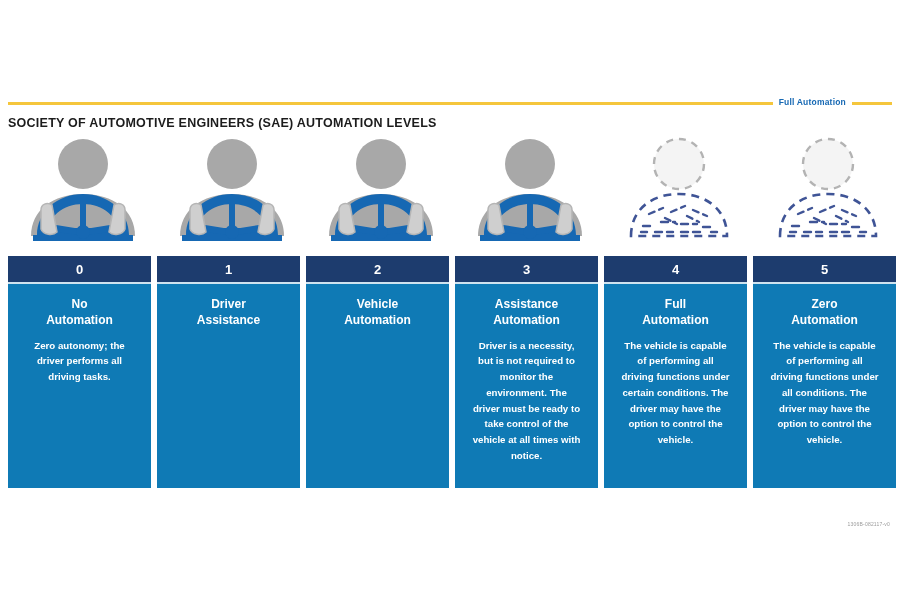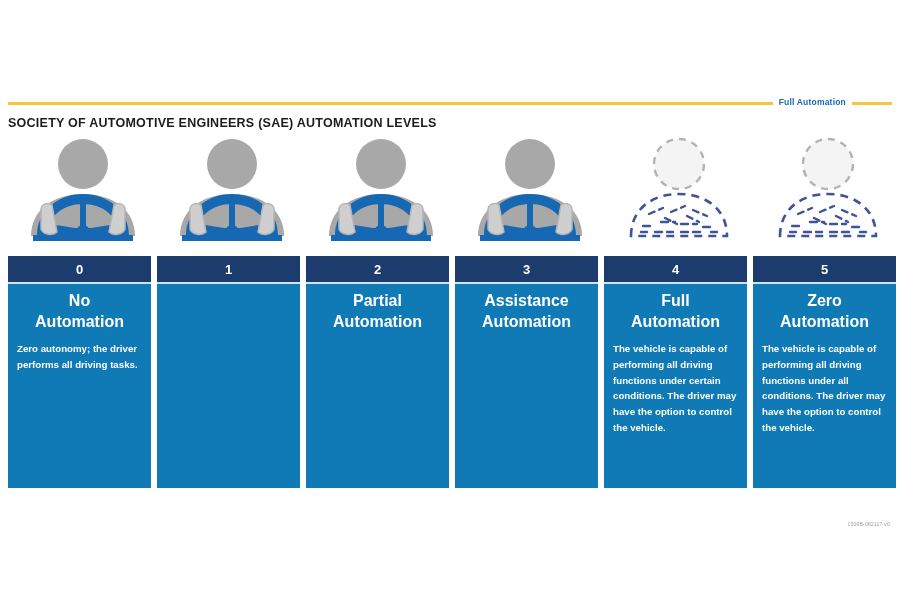--- a/index.html
+++ b/index.html
@@ -106,34 +106,35 @@
     color: #ffffff;
     font-size: 13px;
     font-weight: bold;
     display: flex;
     align-items: center;
     justify-content: center;
     line-height: 1;
     border-bottom: 2px solid #cfe3ef;
   }
   .card-title {
-    margin-top: 6px;
+    margin-top: 13px;
     padding: 0 8px;
     color: #ffffff;
-    font-size: 16px;
+    font-size: 12px;
     font-weight: bold;
     text-align: center;
     line-height: 1.32;
   }
   .card-body {
     margin-top: 9px;
-    padding: 0 9px;
+    padding: 0 17px;
     color: #ffffff;
     font-size: 9.7px;
     font-weight: bold;
+    text-align: center;
     line-height: 1.62;
   }
 
   
   .footer-code {
     position: absolute;
     right: 10px;
     top: 521px;
     font-size: 5px;
     color: #9b9b9b;
@@ -271,36 +272,41 @@
       <div class="card-header">0</div>
       <div class="card-title">
         <span>No</span><br>
         <span>Automation</span>
       </div>
       <div class="card-body">Zero autonomy; the driver performs all driving tasks.</div>
     </div>
 
     <div class="card" style="left:149px;">
       <div class="card-header">1</div>
+      <div class="card-title">
+        <span>Driver</span><br>
+        <span>Assistance</span>
+      </div>
     </div>
 
     <div class="card" style="left:298px;">
       <div class="card-header">2</div>
       <div class="card-title">
-        <span>Partial</span><br>
+        <span>Vehicle</span><br>
         <span>Automation</span>
       </div>
     </div>
 
     <div class="card" style="left:447px;">
       <div class="card-header">3</div>
       <div class="card-title">
         <span>Assistance</span><br>
         <span>Automation</span>
       </div>
+      <div class="card-body">Driver is a necessity, but is not required to monitor the environment. The driver must be ready to take control of the vehicle at all times with notice.</div>
     </div>
 
     <div class="card" style="left:596px;">
       <div class="card-header">4</div>
       <div class="card-title">
         <span>Full</span><br>
         <span>Automation</span>
       </div>
       <div class="card-body">The vehicle is capable of performing all driving functions under certain conditions. The driver may have the option to control the vehicle.</div>
     </div>

